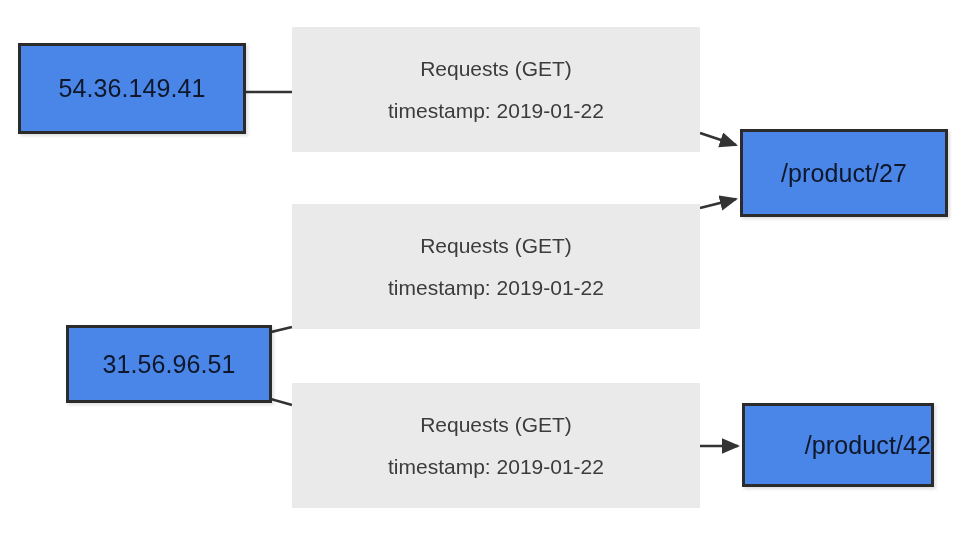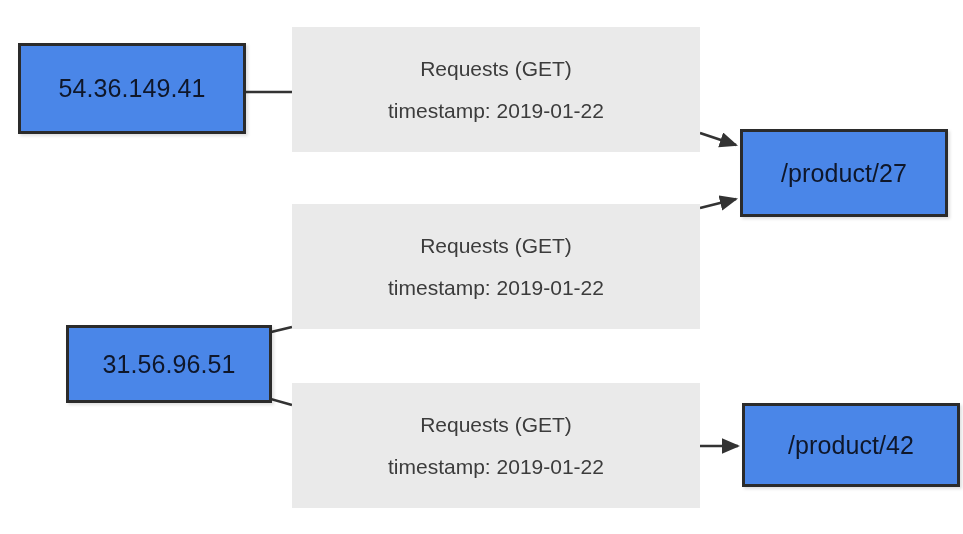--- a/index.html
+++ b/index.html
@@ -59,21 +59,21 @@
     color: #3c3c3c;
     font-size: 21px;
     line-height: 42px;
     font-family: "Liberation Sans", sans-serif;
     white-space: nowrap;
   }
   
   #node-src-1 { left: 18px;  top: 43px;  width: 228px; height: 91px; }
   #node-src-2 { left: 18px;  top: 325px; width: 206px; height: 78px; margin-left: 48px; }
   #node-dst-1 { left: 740px; top: 129px; width: 208px; height: 88px; justify-content: center; }
-  #node-dst-2 { left: 742px; top: 403px; width: 218px; height: 84px; }
+  #node-dst-2 { left: 742px; top: 403px; width: 192px; height: 84px; justify-content: flex-end; }
   
   #edge-label-0 { left: 292px; top: 27px;  width: 408px; height: 125px; }
   #edge-label-1 { left: 292px; top: 204px; width: 408px; height: 125px; }
   #edge-label-2 { left: 292px; top: 383px; width: 408px; height: 125px; }
 </style>
 </head>
 <body>
 
 <div id="diagram-canvas">
 

